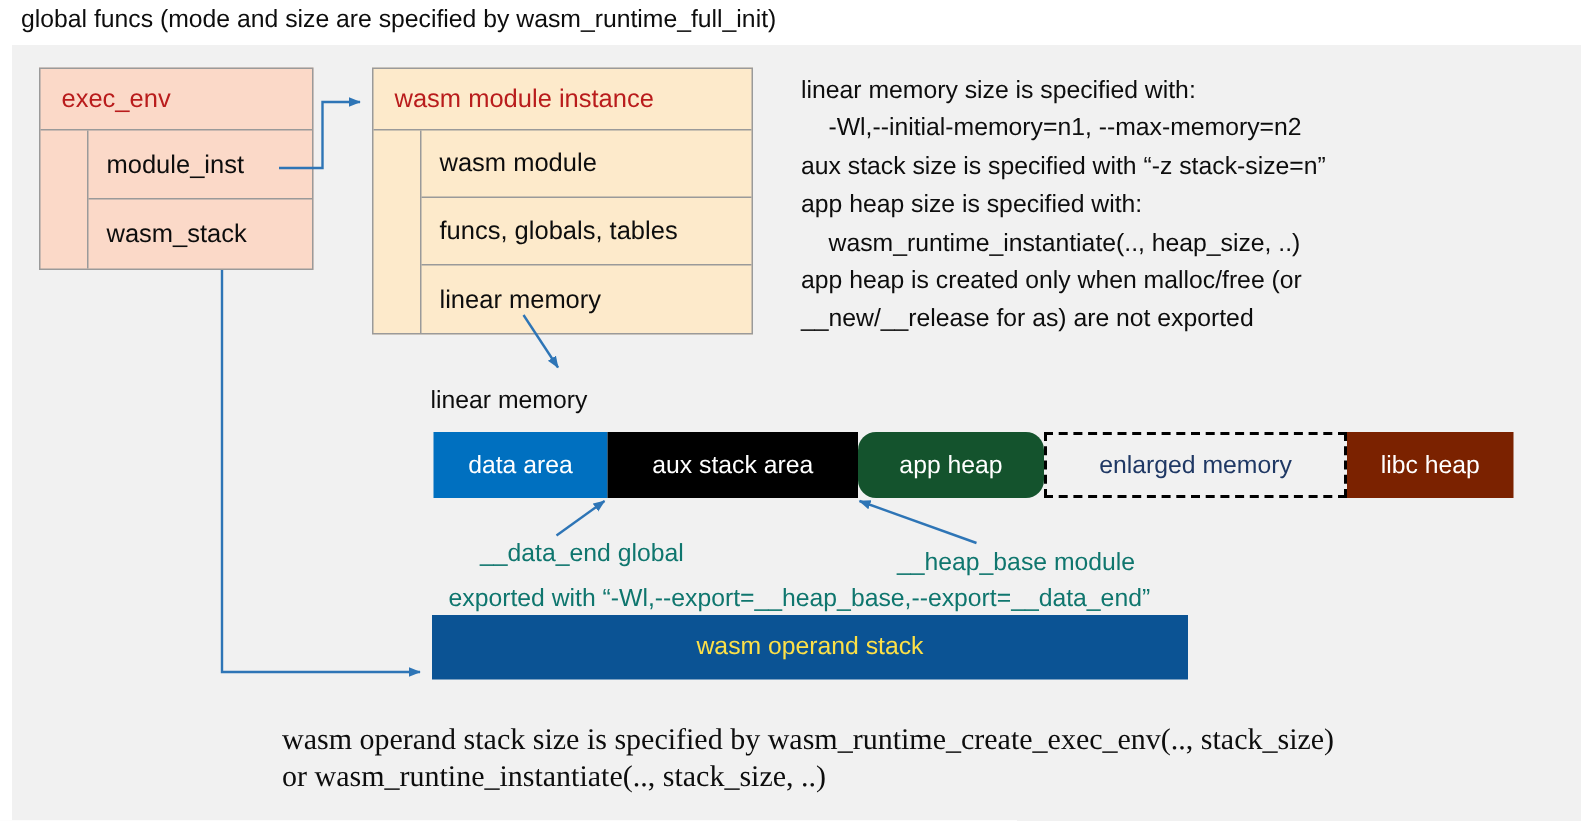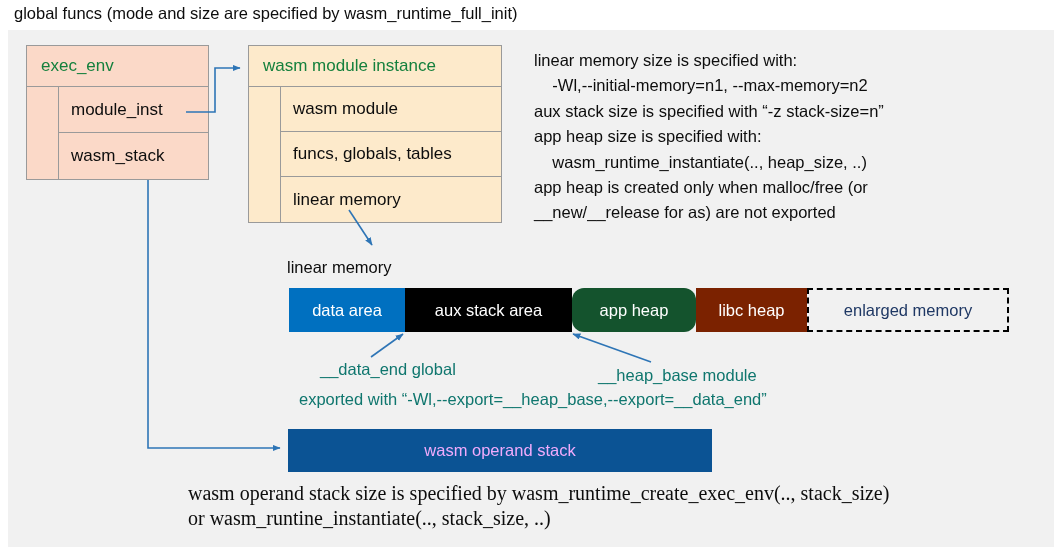--- a/index.html
+++ b/index.html
@@ -40,21 +40,21 @@
     border: 1px solid #9a9a9a;
     box-sizing: border-box;
   }
   .struct .hdr {
     box-sizing: border-box;
     height: 41px;
     display: flex;
     align-items: center;
     padding-left: 14px;
     font-size: 17px;
-    color: #15803d;
+    color: #b91c1c;
     border-bottom: 1px solid #9a9a9a;
   }
   .struct .body {
     display: flex;
     text-align: center;
   }
   .struct .gutter {
     width: 32px;
     box-sizing: border-box;
     border-right: 1px solid #9a9a9a;
@@ -132,28 +132,28 @@
     color: #0f766e;
     white-space: nowrap;
   }
   #anno-dataend { left: 320px; top: 360px; }
   #anno-heapbase { left: 598px; top: 366px; }
   #anno-exported { left: 299px; top: 390px; }
 
   
   #opstack {
     position: absolute;
-    left: 288px; top: 429px;
-    width: 424px; height: 43px;
+    left: 288px; top: 410px;
+    width: 504px; height: 43px;
     background: #0b5394;
     display: flex;
     align-items: center;
     justify-content: center;
     font-size: 16.5px;
-    color: #f0abfc;
+    color: #fde047;
   }
   #bottomtext {
     position: absolute;
     left: 188px; top: 481px;
     font-size: 20px;
     line-height: 25.4px;
     color: #0d0d0d;
     white-space: pre;
     font-family: Liberation Serif, serif;
   }
@@ -205,22 +205,22 @@
 app heap size is specified with:
     wasm_runtime_instantiate(.., heap_size, ..)
 app heap is created only when malloc/free (or
 __new/__release for as) are not exported</div>
 
   <div id="lm-label">linear memory</div>
   <div id="membar">
     <div class="seg" style="width: 116px; background: rgb(0, 112, 192);">data area</div>
     <div class="seg" style="width: 167px; background: #000000;">aux stack area</div>
     <div class="seg" style="width: 124px; background: #14532d; border-radius: 12px;">app heap</div>
+    <div class="seg dashed" style="width: 202px; background: rgb(241, 241, 241); color: rgb(31, 56, 100);">enlarged memory</div>
     <div class="seg" style="width: 111px; background: rgb(123, 34, 0);">libc heap</div>
-    <div class="seg dashed" style="width: 202px; background: rgb(241, 241, 241); color: rgb(31, 56, 100);">enlarged memory</div>
   </div>
 
   <div class="anno" id="anno-dataend">__data_end global</div>
   <div class="anno" id="anno-heapbase">__heap_base module</div>
   <div class="anno" id="anno-exported">exported with “-Wl,--export=__heap_base,--export=__data_end”</div>
 
   <div id="opstack" style="background: rgb(11, 83, 148);">wasm operand stack</div>
   <div id="bottomtext">wasm operand stack size is specified by wasm_runtime_create_exec_env(.., stack_size)
 or wasm_runtine_instantiate(.., stack_size, ..)</div>
 

